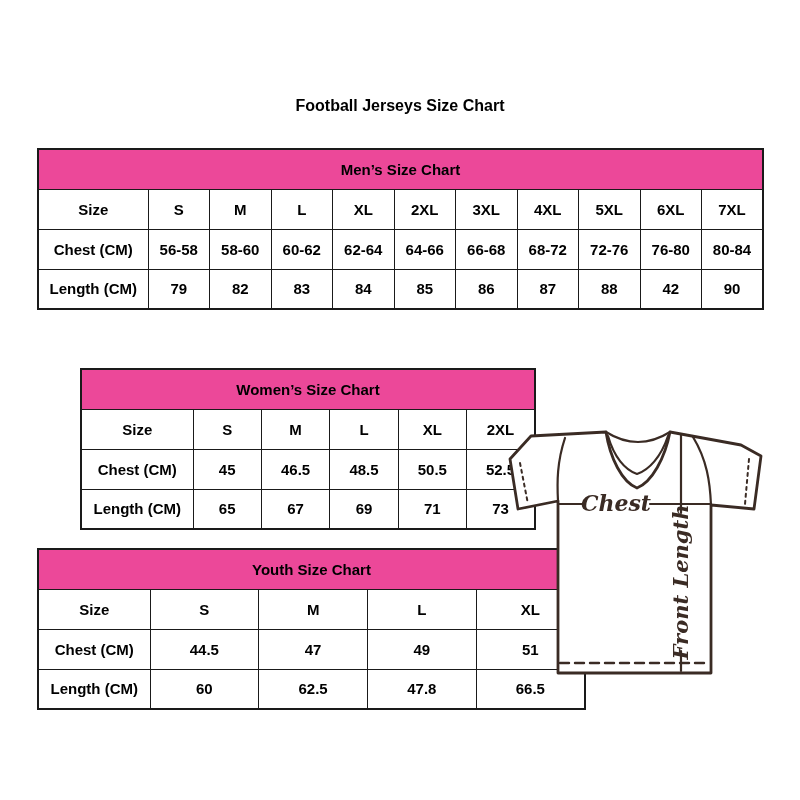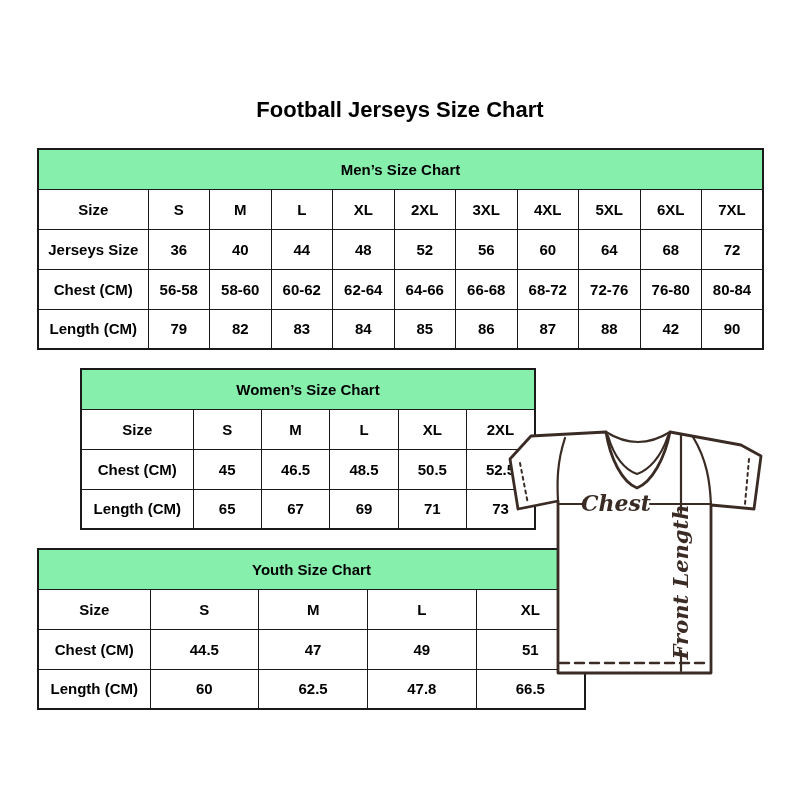--- a/index.html
+++ b/index.html
@@ -16,21 +16,21 @@
     height: 800px;
     background: #ffffff;
     overflow: hidden;
   }
   .page-title {
     position: absolute;
     top: 97px;
     left: 0;
     width: 800px;
     text-align: center;
-    font-size: 22px;
+    font-size: 16px;
     font-weight: bold;
     color: #000000;
     letter-spacing: 0px;
   }
   table.size-table {
     position: absolute;
     border-collapse: collapse;
     table-layout: fixed;
     background: #ffffff;
     border: 2px solid #1a1a1a;
@@ -43,21 +43,21 @@
     font-family: "Liberation Sans", sans-serif;
     font-weight: bold;
     font-size: 15px;
     color: #000000;
     padding: 0;
     overflow: hidden;
     white-space: nowrap;
   }
   table.size-table tr { height: 40px; }
   th.table-caption {
-    background: #86efac;
+    background: #ec4899;
     font-size: 16px;
   }
   #mens-table   { left: 37px; top: 148px; width: 727px; }
   #womens-table { left: 37px; top: 368px; width: 456px; margin-left: 43px; }
   #youth-table  { left: 37px; top: 548px; width: 549px; }
   .jersey-wrap {
     position: absolute;
     left: 503px;
     top: 412px;
     width: 272px;
@@ -102,33 +102,20 @@
           <td>S</td>
           <td>M</td>
           <td>L</td>
           <td>XL</td>
           <td>2XL</td>
           <td>3XL</td>
           <td>4XL</td>
           <td>5XL</td>
           <td>6XL</td>
           <td>7XL</td>
-        </tr>
-        <tr>
-          <td>Jerseys Size</td>
-          <td>36</td>
-          <td>40</td>
-          <td>44</td>
-          <td>48</td>
-          <td>52</td>
-          <td>56</td>
-          <td>60</td>
-          <td>64</td>
-          <td>68</td>
-          <td>72</td>
         </tr>
         <tr>
           <td>Chest (CM)</td>
           <td>56-58</td>
           <td>58-60</td>
           <td>60-62</td>
           <td>62-64</td>
           <td>64-66</td>
           <td>66-68</td>
           <td>68-72</td>

